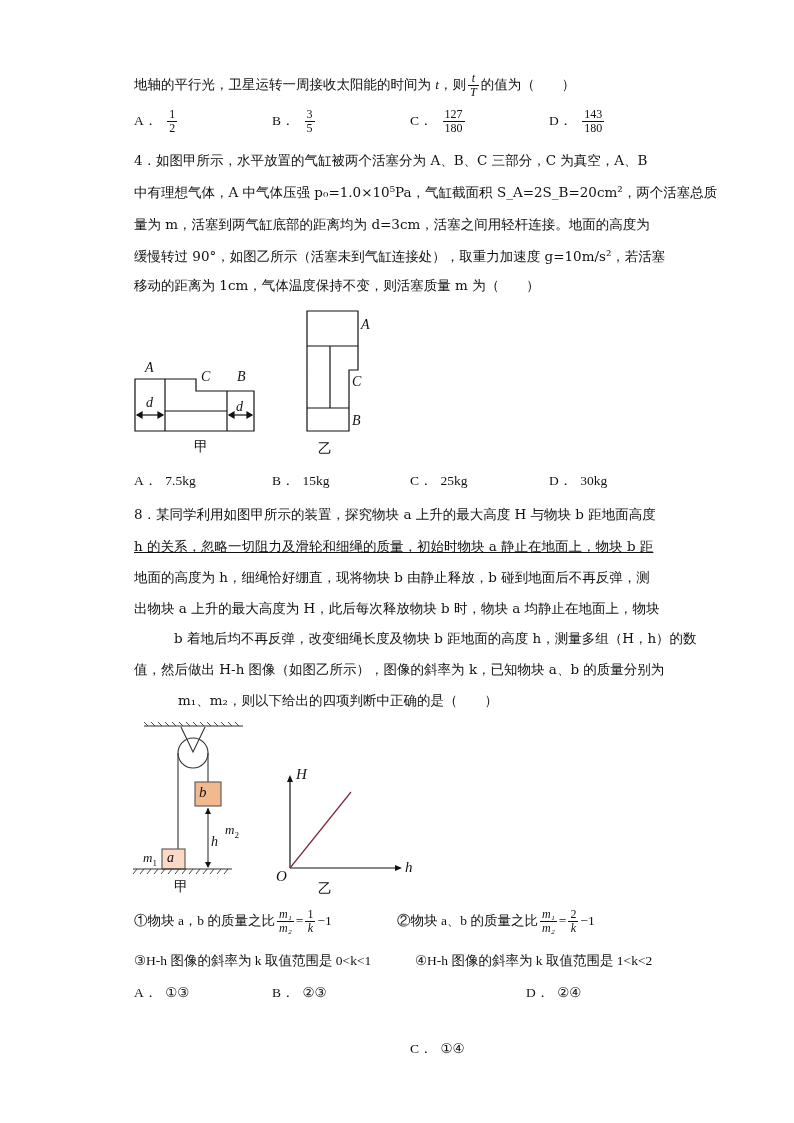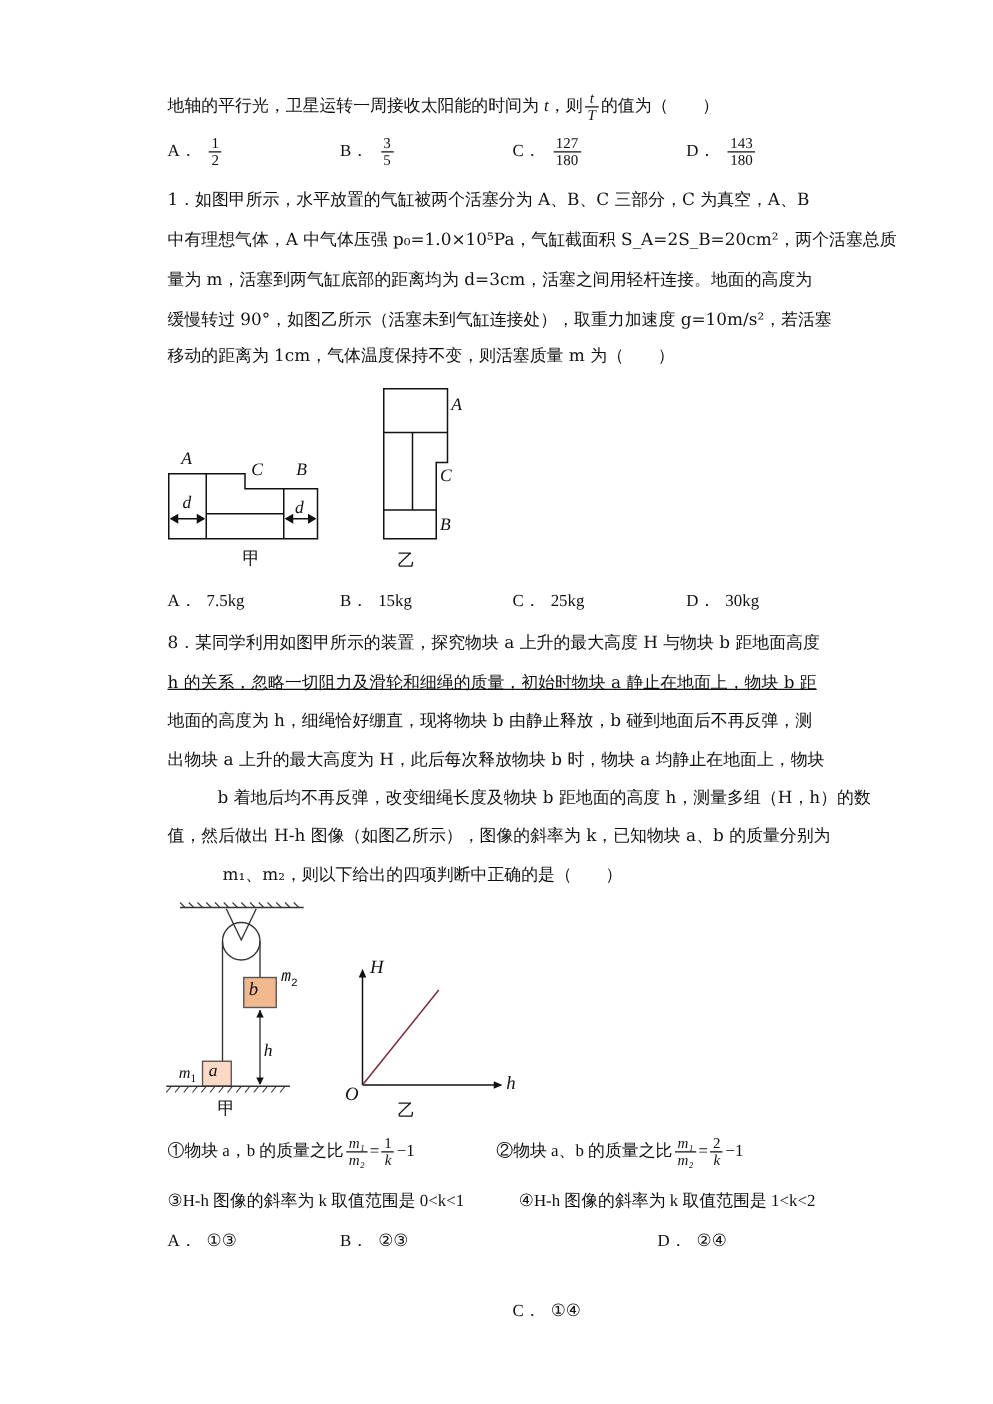--- a/index.html
+++ b/index.html
@@ -29,21 +29,21 @@
 <div class="opt" style="left:272px; top:108px;">
   <span class="lbl">B．</span><span class="frac"><span class="num">3</span><span class="den">5</span></span>
 </div>
 <div class="opt" style="left:410px; top:108px;">
   <span class="lbl">C．</span><span class="frac"><span class="num">127</span><span class="den">180</span></span>
 </div>
 <div class="opt" style="left:549px; top:108px;">
   <span class="lbl">D．</span><span class="frac"><span class="num">143</span><span class="den">180</span></span>
 </div>
 
-<div class="line" style="top:151px;">1．如图甲所示，水平放置的气缸被两个活塞分为 A、B、C 三部分，C 为真空，A、B</div>
+<div class="line" style="top:151px;">4．如图甲所示，水平放置的气缸被两个活塞分为 A、B、C 三部分，C 为真空，A、B</div>
 <div class="line" style="top:183px;">中有理想气体，A 中气体压强 p₀=1.0×10⁵Pa，气缸截面积 S_A=2S_B=20cm²，两个活塞总质</div>
 <div class="line" style="top:215px;">量为 m，活塞到两气缸底部的距离均为 d=3cm，活塞之间用轻杆连接。地面的高度为</div>
 <div class="line" style="top:247px;">缓慢转过 90°，如图乙所示（活塞未到气缸连接处），取重力加速度 g=10m/s²，若活塞</div>
 <div class="line" style="top:276px;">移动的距离为 1cm，气体温度保持不变，则活塞质量 m 为（　　）</div>
 
 <svg width="794" height="1123" style="pointer-events:none;">
   <g fill="none" stroke="#111" stroke-width="1.2">
     <path d="M135 379 H196 V391 H254 V431 H135 Z"></path>
     <line x1="165" y1="379" x2="165" y2="431"></line>
     <line x1="227" y1="391" x2="227" y2="431"></line>
@@ -132,21 +132,21 @@
   <g stroke="#111" stroke-width="1.2" fill="none">
     <line x1="290" y1="868" x2="290" y2="778"></line>
     <path d="M290 775 l-3 7 h6 z" fill="#111" stroke="none"></path>
     <line x1="290" y1="868" x2="398" y2="868"></line>
     <path d="M402 868 l-7 -3 v6 z" fill="#111" stroke="none"></path>
     <line x1="290" y1="868" x2="351" y2="792" stroke="#7a2a3a"></line>
   </g>
 </svg>
 <div style="position:absolute; left:199px; top:784px; font-size:15px;" class="diag-label">b</div>
 <div style="position:absolute; left:167px; top:850px; font-size:14px;" class="diag-label">a</div>
-<div style="position:absolute; left:225px; top:774px; font-size:13px;font-family:Liberation Mono, monospace;" class="diag-label"><span>m</span><sub style="font-style:normal;">2</sub></div>
+<div style="position:absolute; left:225px; top:822px; font-size:13px;" class="diag-label"><span>m</span><sub style="font-style:normal;">2</sub></div>
 <div style="position:absolute; left:143px; top:850px; font-size:13px;" class="diag-label"><span>m</span><sub style="font-style:normal;">1</sub></div>
 <div style="position:absolute; left:211px; top:834px;" class="diag-label">h</div>
 <div style="position:absolute; left:174px; top:878px; font-size:14px; font-family:'DejaVu Sans', sans-serif;">甲</div>
 <div style="position:absolute; left:296px; top:766px; font-size:15px;" class="diag-label">H</div>
 <div style="position:absolute; left:405px; top:859px; font-size:15px;" class="diag-label">h</div>
 <div style="position:absolute; left:276px; top:868px; font-size:15px;" class="diag-label">O</div>
 <div style="position:absolute; left:318px; top:880px; font-size:14px; font-family:'DejaVu Sans', sans-serif;">乙</div>
 
 <div class="opt" style="left:134px; top:908px;">
   <span>①</span><span>物块 a，b 的质量之比</span><span class="frac"><span class="num it">m₁</span><span class="den it">m₂</span></span><span>=</span><span class="frac"><span class="num">1</span><span class="den it">k</span></span><span>−1</span>

